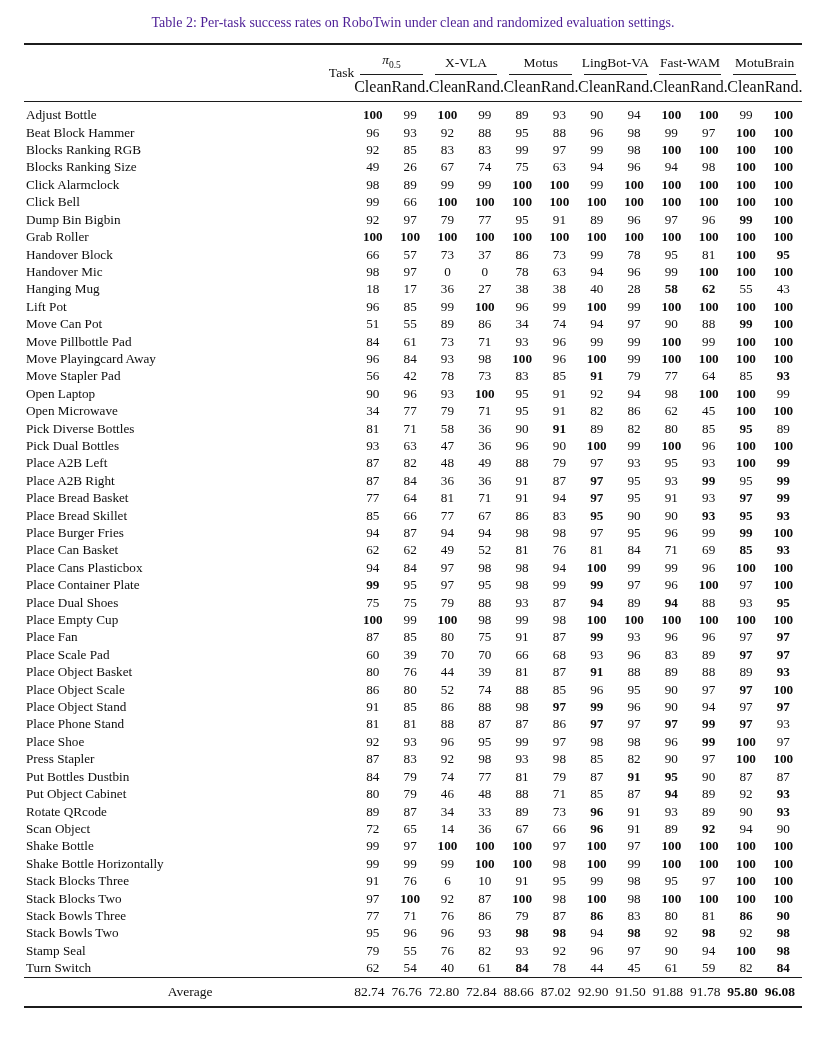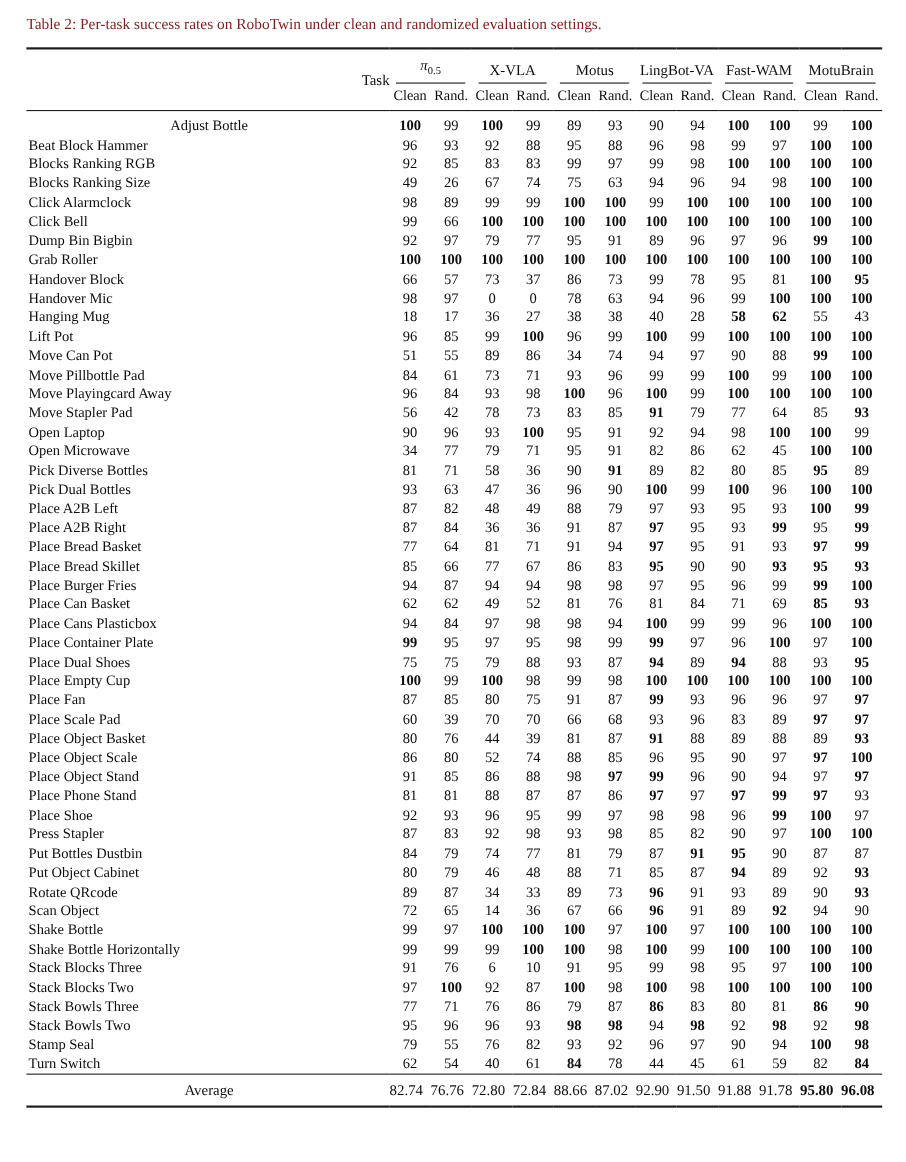--- a/index.html
+++ b/index.html
@@ -3,49 +3,49 @@
 <meta charset="utf-8">
 <style>
   html,body{margin:0;padding:0;}
   body{
     width:824px;height:1056px;background:#ffffff;overflow:hidden;
     font-family:"Liberation Serif","DejaVu Serif",serif;color:#0d0d0d;
     -webkit-font-smoothing:antialiased;
   }
   .page{padding:10px 22px 0 24px;}
   .caption{
-    text-align:left;font-size:14px;line-height:1.3;
-    margin:4px 0 11px 0;color:#7f1d1d;
+    text-align:center;font-size:14px;line-height:1.3;
+    margin:4px 0 11px 0;color:#4c1d95;
   }
   table.tbl{
     border-collapse:collapse;table-layout:fixed;width:778px;
     border-top:2px solid #1c1c1c;
   }
   col.c-task{width:330px;}
   col.c-num{width:37.3px;}
   thead th{font-weight:normal;padding:0;}
   th.task-h{
     text-align:right;vertical-align:middle;font-size:13.5px;
     padding-left:2px;border-bottom:1.8px solid #1c1c1c;
   }
   th.grp{text-align:center;vertical-align:bottom;padding-top:7px;margin-top:20px;}
   .gname{display:block;font-size:13.5px;line-height:1.2;white-space:nowrap;}
   .gname .pi{font-style:italic;}
   .gname sub{font-size:9.5px;}
   .cmid{height:0;border-bottom:1.1px solid #1c1c1c;margin:3px 6px 0 6px;}
   tr.subrow th{
-    font-size:13px;text-align:center;padding:3px 0 5px 0;
+    font-size:16px;text-align:center;padding:3px 0 5px 0;
     border-bottom:1.8px solid #1c1c1c;white-space:nowrap;margin-left:20px;
   }
   tbody td{
     font-size:13.2px;text-align:center;padding:0;height:17.4px;
     line-height:17.4px;white-space:nowrap;overflow:hidden;
   }
   tbody td.task{text-align:left;padding-left:2px;}
-  tbody tr:first-child td{padding-top:4px;text-align:center;}
+  tbody tr:first-child td{padding-top:4px;}
   td.b{font-weight:bold;}
   tfoot td{
     font-size:13.5px;text-align:left;height:28px;vertical-align:middle;
     border-top:1.4px solid #1c1c1c;border-bottom:2.2px solid #1c1c1c;
     padding:0;white-space:nowrap;
   }
   tfoot td.task{text-align:center;padding-left:2px;}
 </style>
 </head>
 <body>

